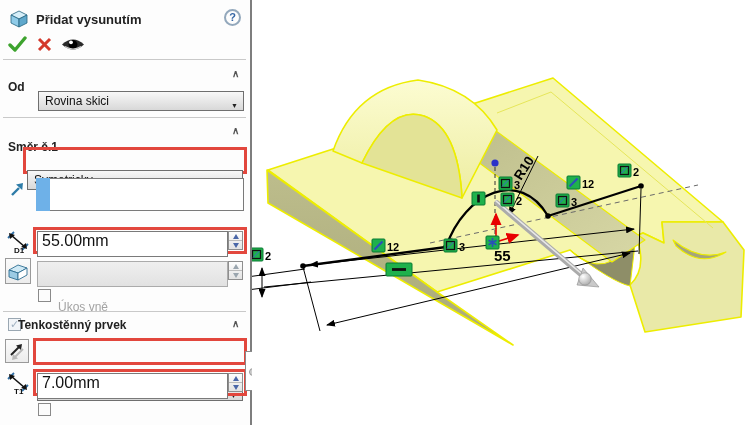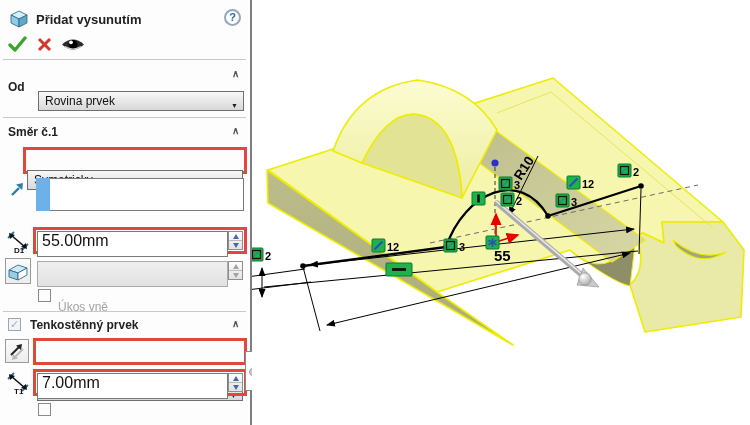--- a/index.html
+++ b/index.html
@@ -78,27 +78,27 @@
       <path d="M4,9.5 Q12,14.5 20,9.5" fill="none" stroke="#CFCFCF" stroke-width="1.2"></path>
     </g>
       </svg>
   </span>
 
   <div class="divider" style="top:59px"></div>
 
   <span class="abs hdr" style="left:8px;top:80px">Od</span>
   <span class="abs chev" style="left:232px;top:68px">∧</span>
   <div class="abs dd" style="left:38px;top:91px;width:206px">
-    <span>Rovina prvek</span>
+    <span>Rovina skici</span>
     <span class="arr">▼</span>
   </div>
 
   <div class="divider" style="top:117px"></div>
 
-  <span class="abs hdr" style="left:8px;top:125px">Směr č.1</span>
+  <span class="abs hdr" style="left:8px;top:140px">Směr č.1</span>
   <span class="abs chev" style="left:232px;top:125px">∧</span>
 
   <div class="hl" style="left:23px;top:147px;width:224px;height:27px"></div>
   <div class="abs dd" style="left:27px;top:150px;width:216px">
     <span>Symetricky</span>
     <span class="arr">▼</span>
   </div>
 
   <span class="abs" style="left:9px;top:181px">
     <svg width="17" height="17">
@@ -152,21 +152,21 @@
         </div>
       </div>
   </div>
 
   <span class="abs cb" style="left:38px;top:289px"></span>
   <span class="abs lbl dis" style="left:58px;top:300px">Úkos vně</span>
 
   <div class="divider" style="top:311px"></div>
 
   <span class="abs cb gcheck" style="left:8px;top:318px">✓</span>
-  <span class="abs hdr" style="left:30px;top:318px">Tenkostěnný prvek</span>
+  <span class="abs hdr" style="left:18px;top:318px">Tenkostěnný prvek</span>
   <span class="abs chev" style="left:232px;top:318px">∧</span>
 
   <span class="abs iconbtn" style="left:5px;top:339px;width:24px;height:24px">
     <svg width="22" height="22">
       <line x1="5" y1="15" x2="13" y2="7" stroke="#222" stroke-width="2"></line>
       <polygon points="16,4 15,10 10,5.5" fill="#222"></polygon>
       <line x1="17" y1="9" x2="9" y2="17" stroke="#B9B9B9" stroke-width="2"></line>
       <polygon points="6,20 7,14 12,18.5" fill="#B9B9B9"></polygon>
     </svg>
   </span>

